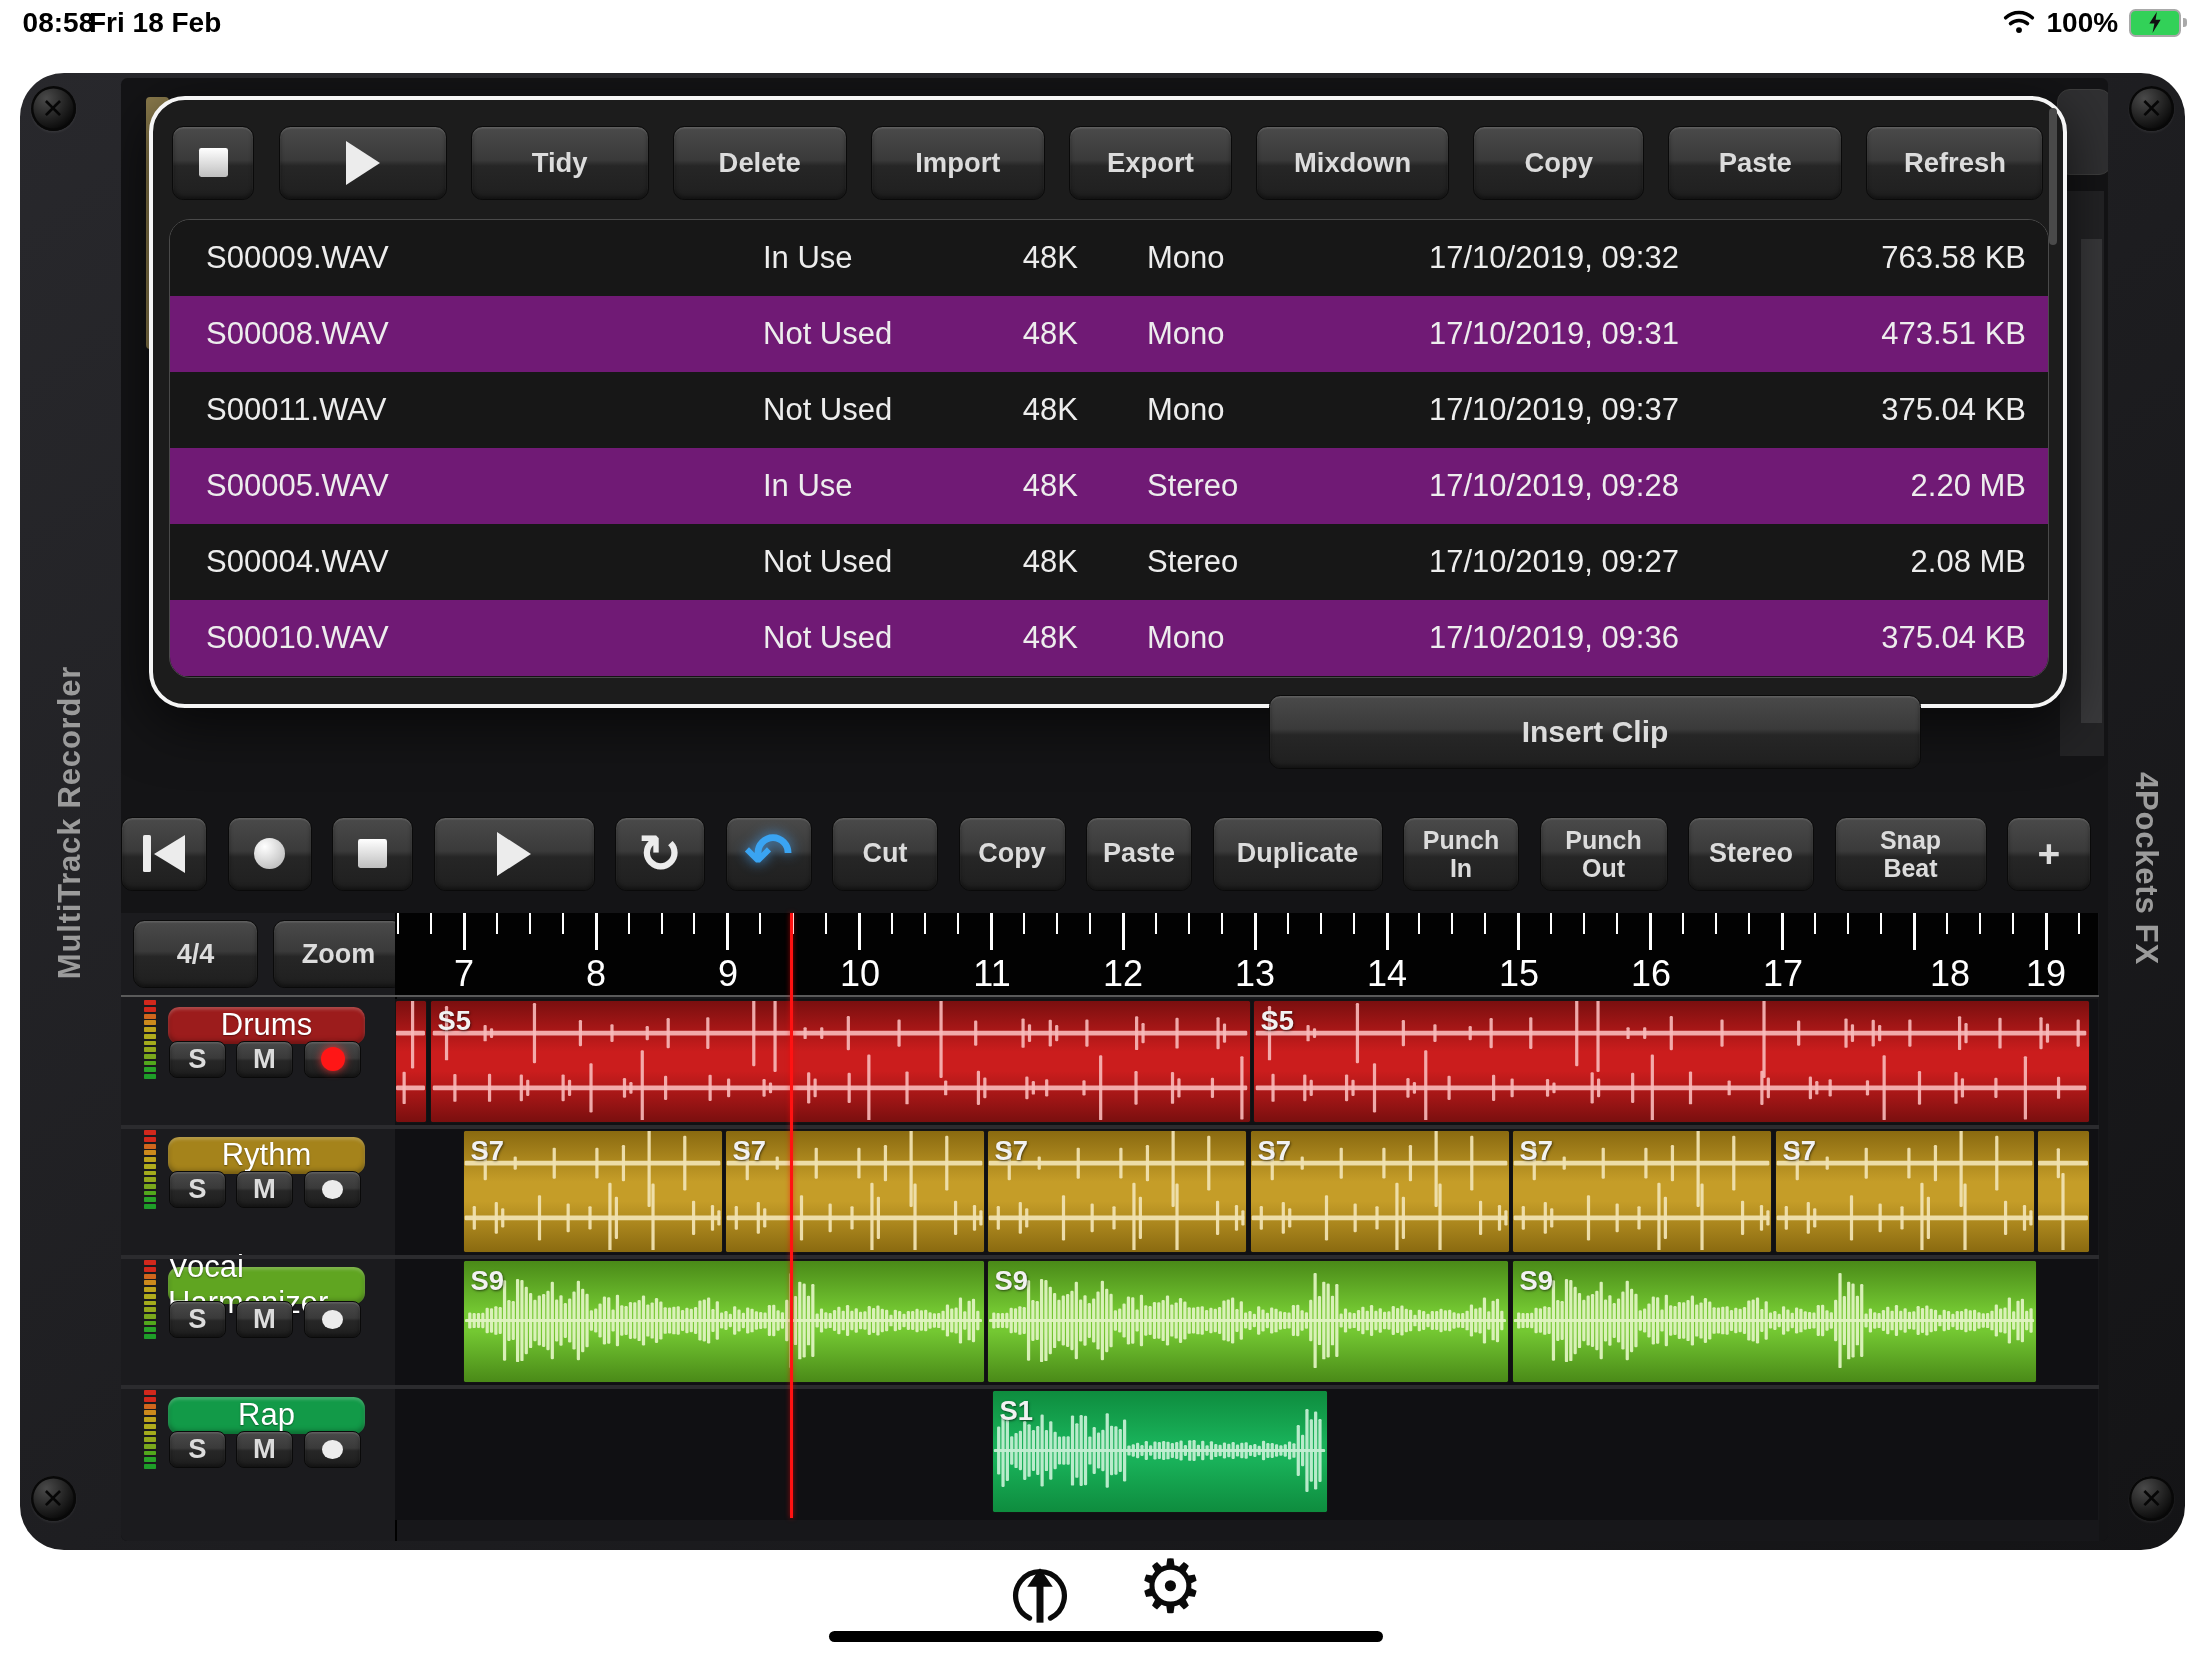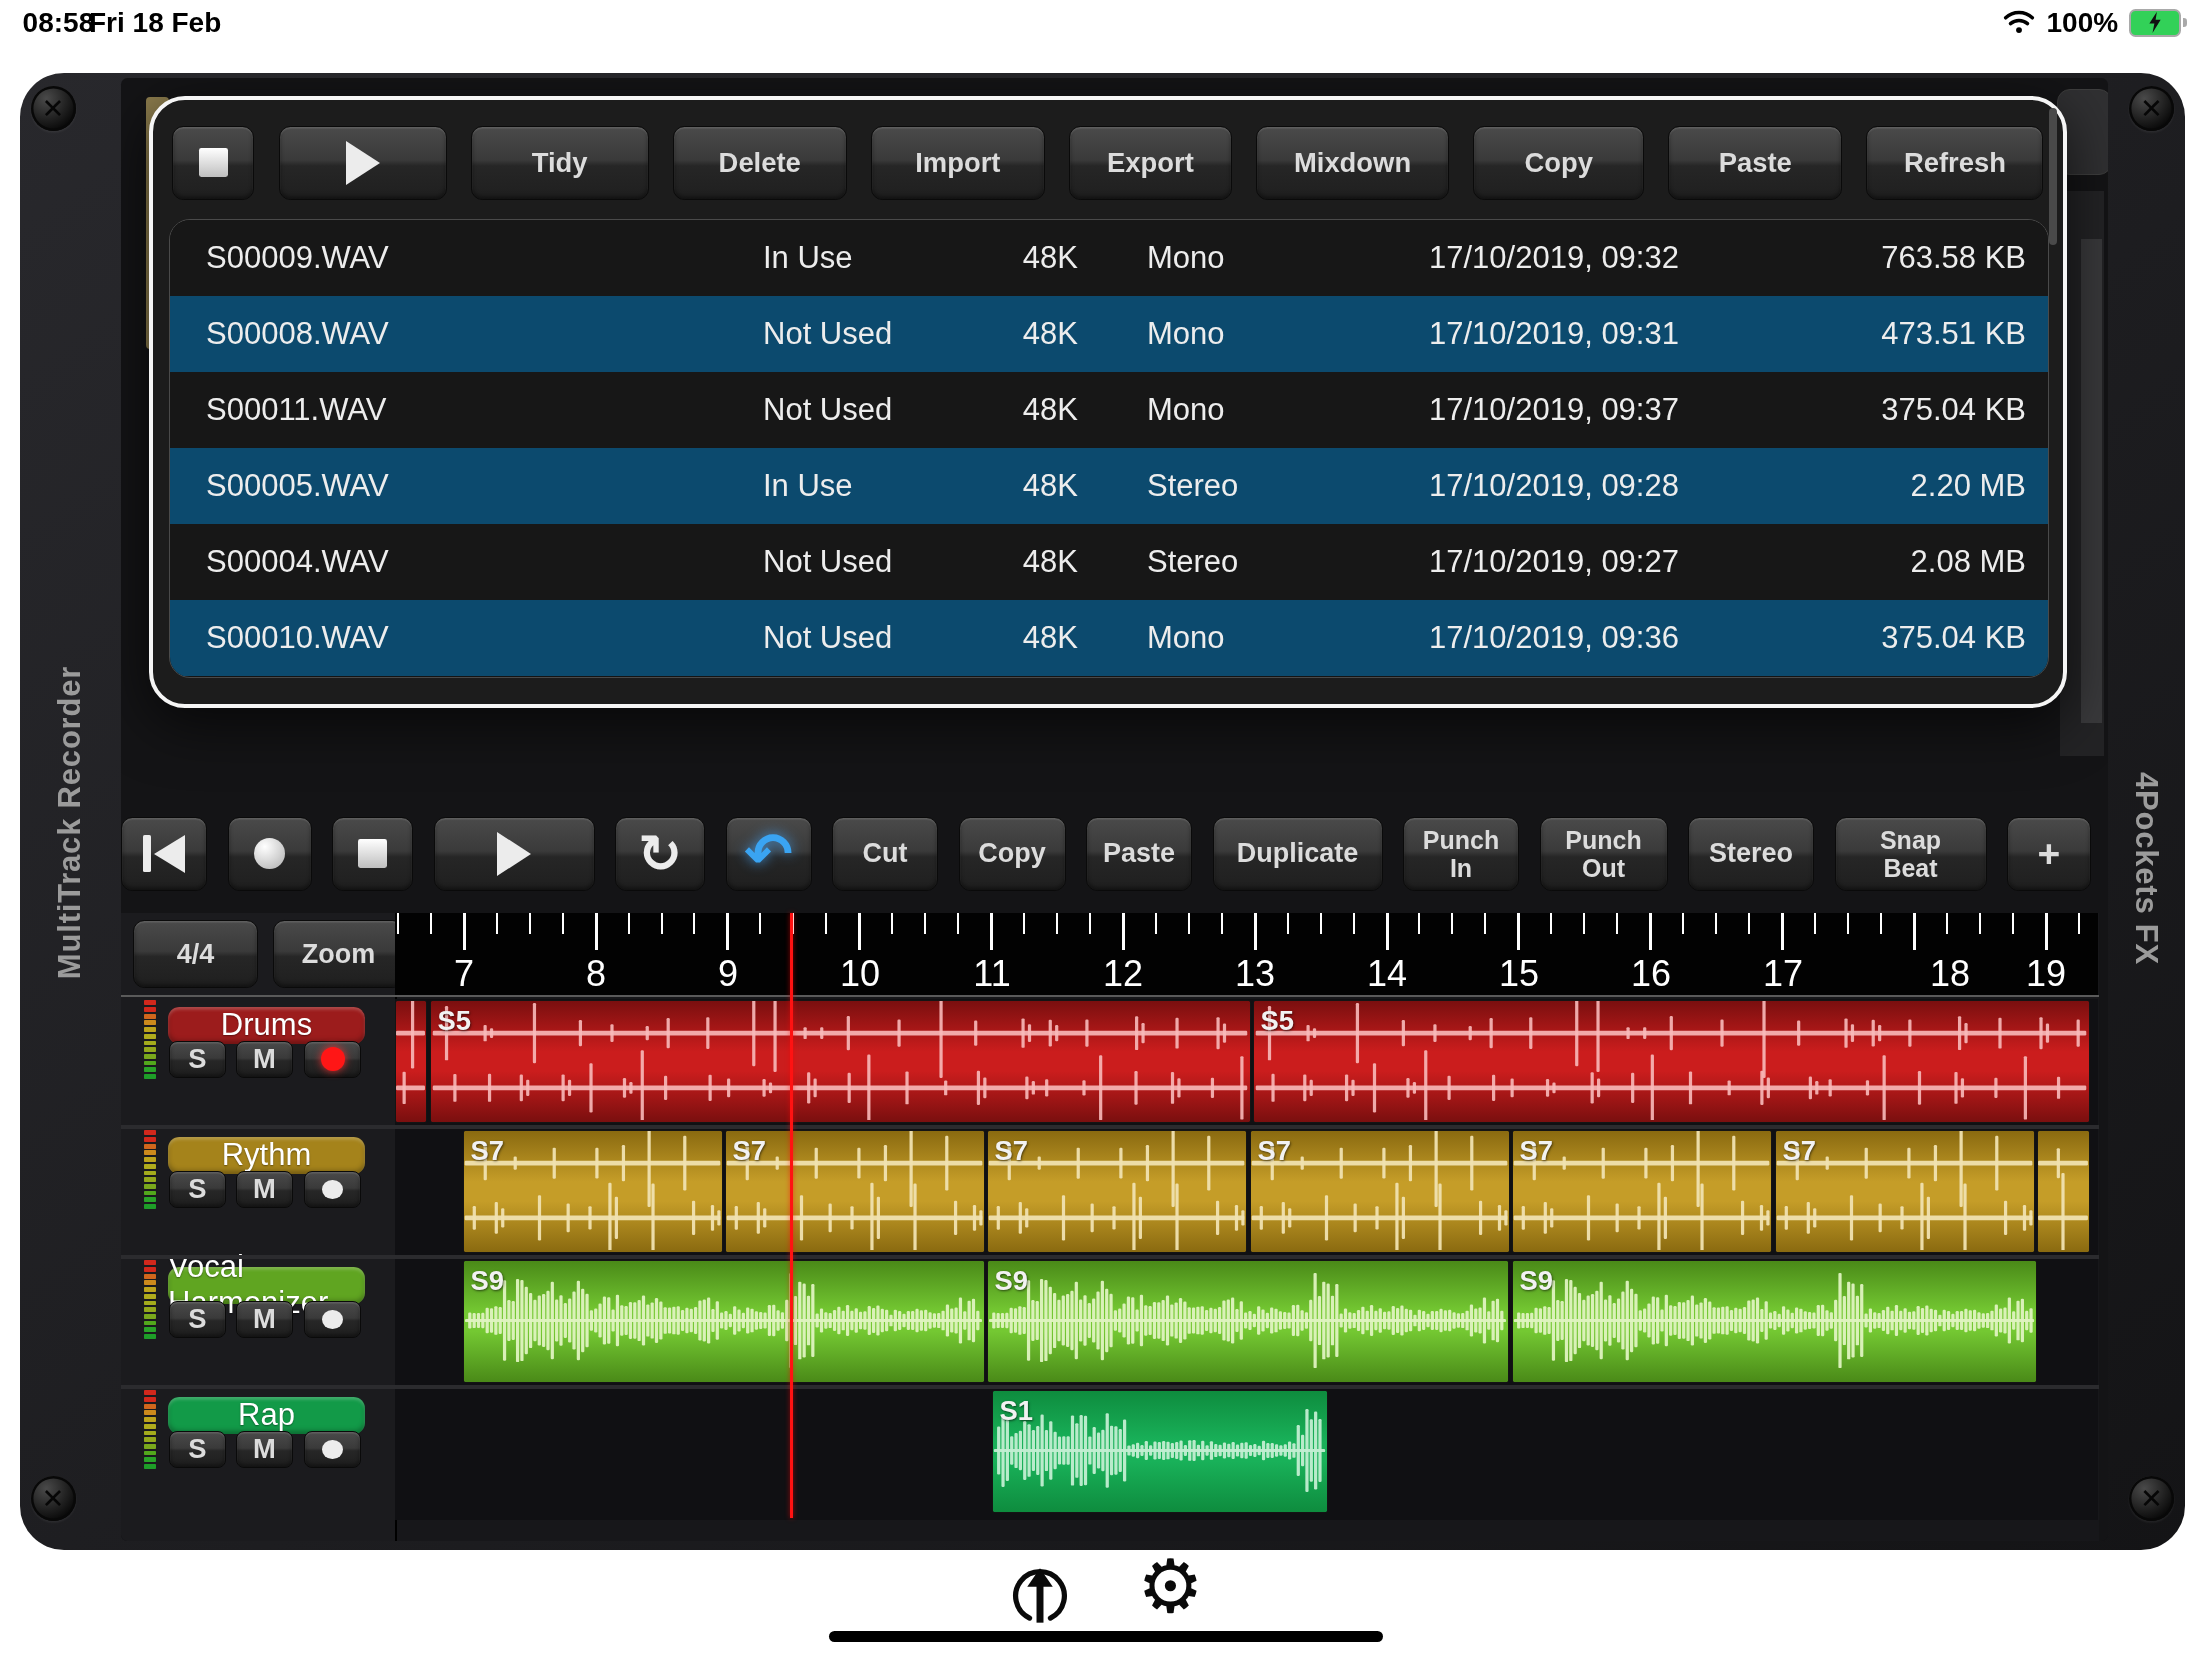--- a/index.html
+++ b/index.html
@@ -44,21 +44,21 @@
   
   #file-dialog{left:28px;top:18px;width:1918px;height:612px;background:#1c1c1c;
                border:4.8px solid #f5f5f5;border-radius:36px;z-index:50;
                box-shadow:0 14.5px 57px rgba(0,0,0,.65);box-sizing:border-box;}
   #dialog-toolbar{left:19.4px;top:26px;width:1871px;height:74px;display:flex;justify-content:space-between;align-items:center;}
   .dlg-btn{height:74px;font-size:27.4px;}
   #file-table{left:16px;top:119px;width:1878px;height:457px;border:1.6px solid #4a4a4a;border-radius:21px;
               overflow:hidden;background:#141414;}
   .file-row{position:relative;width:100%;height:76px;color:#ededed;font-size:31px;}
   .file-row.odd{background:#171717;}
-  .file-row.even{background:#0c4a6e;}
+  .file-row.even{background:#701a75;}
   .file-row span{position:absolute;top:50%;transform:translateY(-50%);white-space:nowrap;text-align:right;}
   .c-name{left:36px;}
   .c-status{left:593px;}
   .c-rate{left:799px;width:109px;text-align:right;}
   .c-ch{left:977px;}
   .c-date{left:1259px;}
   .c-size{left:1602px;width:254px;text-align:right;}
   #table-scrollbar{right:6.5px;top:8px;width:8px;height:137px;background:#4a4a4a;border-radius:4px;z-index:51;}
   .dlg-big-btn{height:74px;font-size:30px;border-radius:11.3px;}
 
@@ -209,20 +209,21 @@
           <div class="file-row even">
             <span class="c-name">S00010.WAV</span>
             <span class="c-status">Not Used</span>
             <span class="c-rate">48K</span>
             <span class="c-ch">Mono</span>
             <span class="c-date">17/10/2019, 09:36</span>
             <span class="c-size">375.04 KB</span>
           </div>
         </div>
       <div id="table-scrollbar" class="abs"></div>
+      <div class="btn dlg-big-btn abs" style="left:1116px;top:595px;width:652px;">Insert Clip</div>
     </div>
 
     <div id="transport-bar" class="abs">
         <div class="btn tr-btn" style="width: 86px;">
           <div class="i-rewind">
             <div class="bar"></div>
             <div class="tri"></div>
           </div>
         </div>
         <div class="btn tr-btn" style="width: 84px;">

